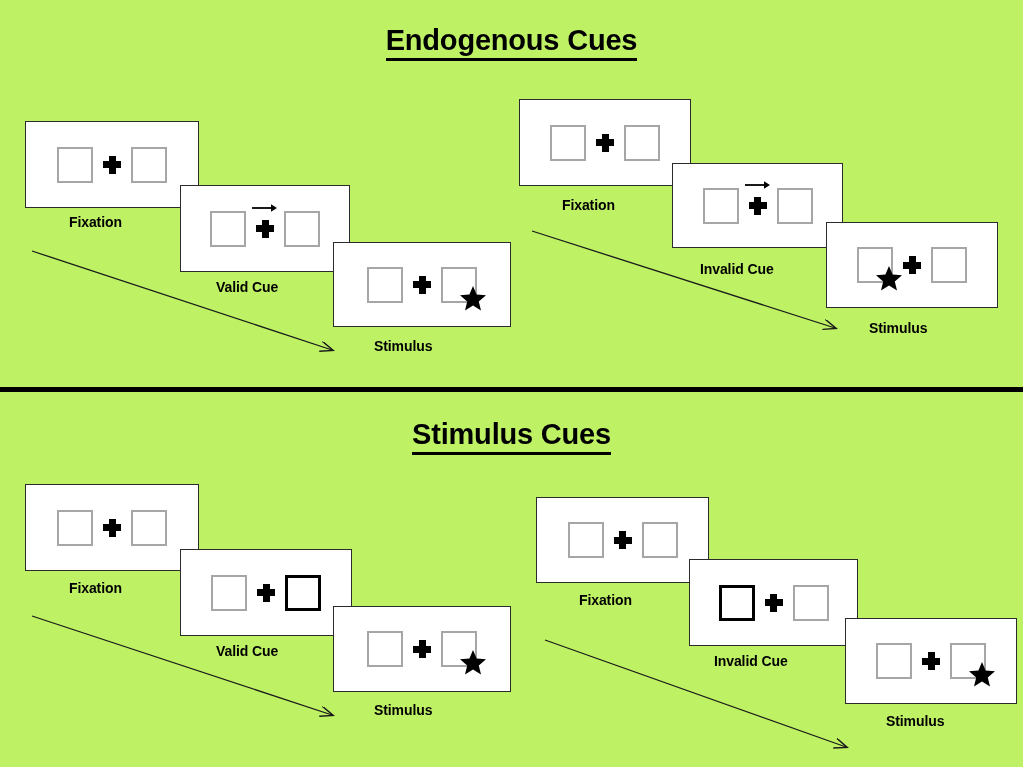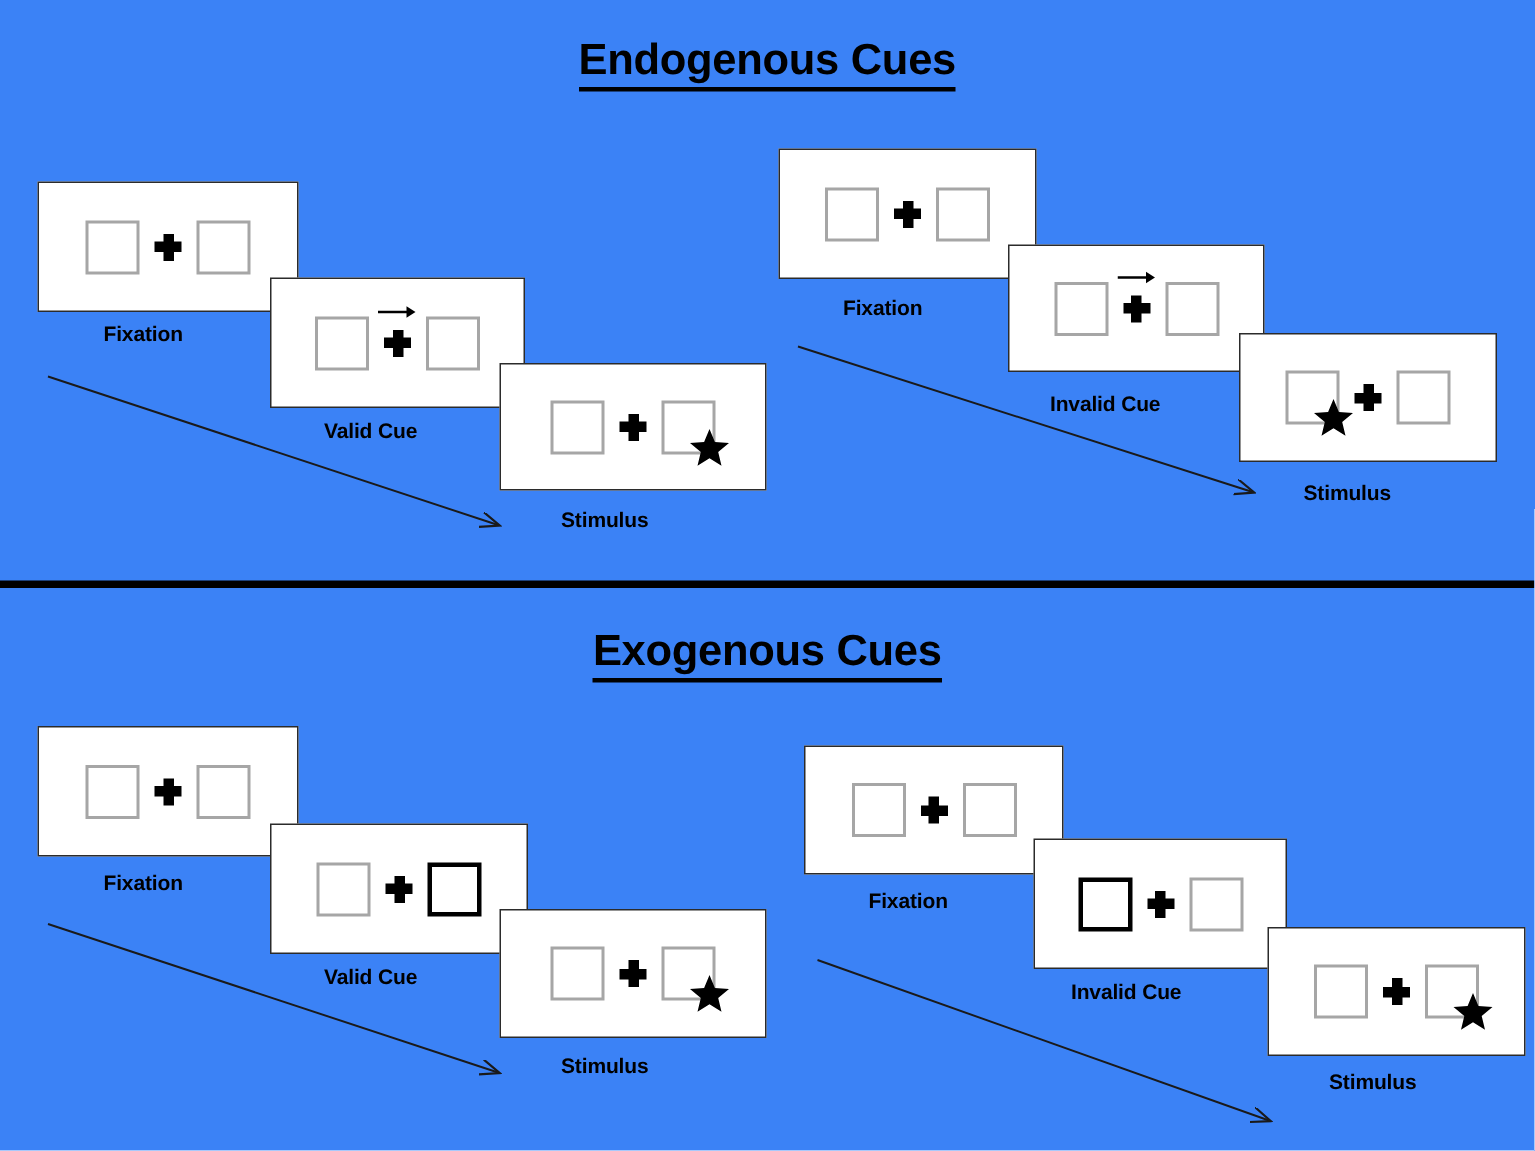--- a/index.html
+++ b/index.html
@@ -7,21 +7,21 @@
     padding: 0;
     background: #ffffff;
   }
   body {
     font-family: "Liberation Sans", "DejaVu Sans", sans-serif;
   }
   #figure {
     position: relative;
     width: 1023px;
     height: 767px;
-    background: #3b82f6;
+    background: #bef264;
     overflow: hidden;
   }
 
   
   .section-title {
     position: absolute;
     width: 100%;
     left: 0;
     text-align: center;
     font-weight: bold;
@@ -270,21 +270,21 @@
         <div class="plus"></div>
       </div>
       <div class="pbox"></div>
     </div>
   </div>
   <div class="caption" style="left:869px; top:320px;">Stimulus</div>
 
   <div class="divider" style="top:387px;"></div>
 
   <div class="section-title" style="top:418px;">
-    <span class="tt">Exogenous Cues</span>
+    <span class="tt">Stimulus Cues</span>
   </div>
 
   <div class="seq-arrow" style="left:30px; top:613px; width:315px; height:110px;">
     <svg width="315" height="110" viewBox="0 0 315 110">
       <defs>
         <marker id="ah3" markerWidth="11" markerHeight="11" refX="9" refY="4" orient="auto">
           <path d="M0,0 L10,4 L0,8" fill="none" stroke="#1a1a1a" stroke-width="1.1"></path>
         </marker>
       </defs>
       <line x1="2" y1="3" x2="302" y2="102" stroke="#1a1a1a" stroke-width="1.3" marker-end="url(#ah3)"></line>

